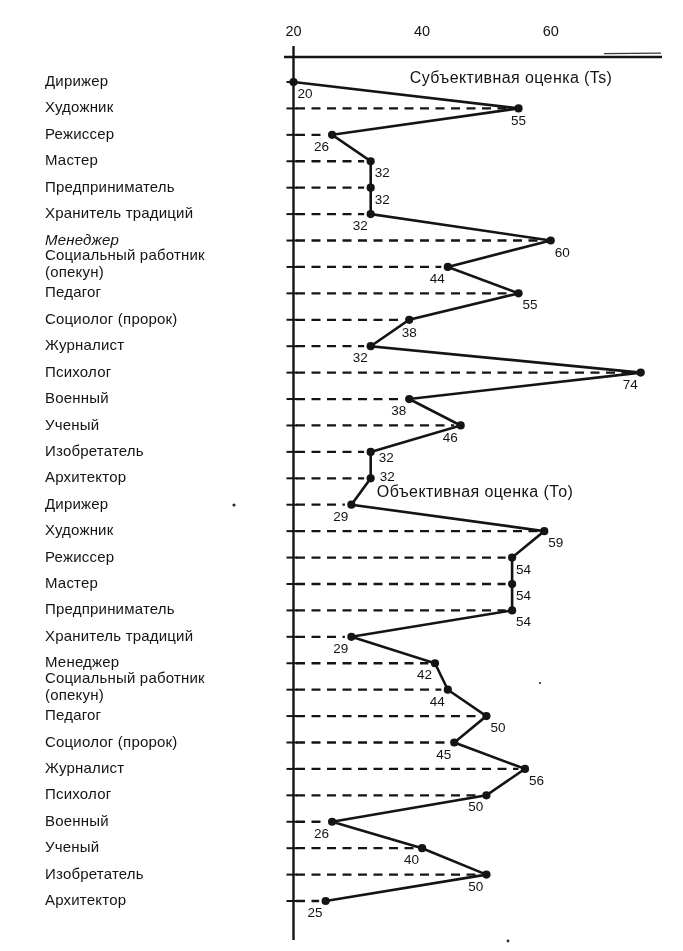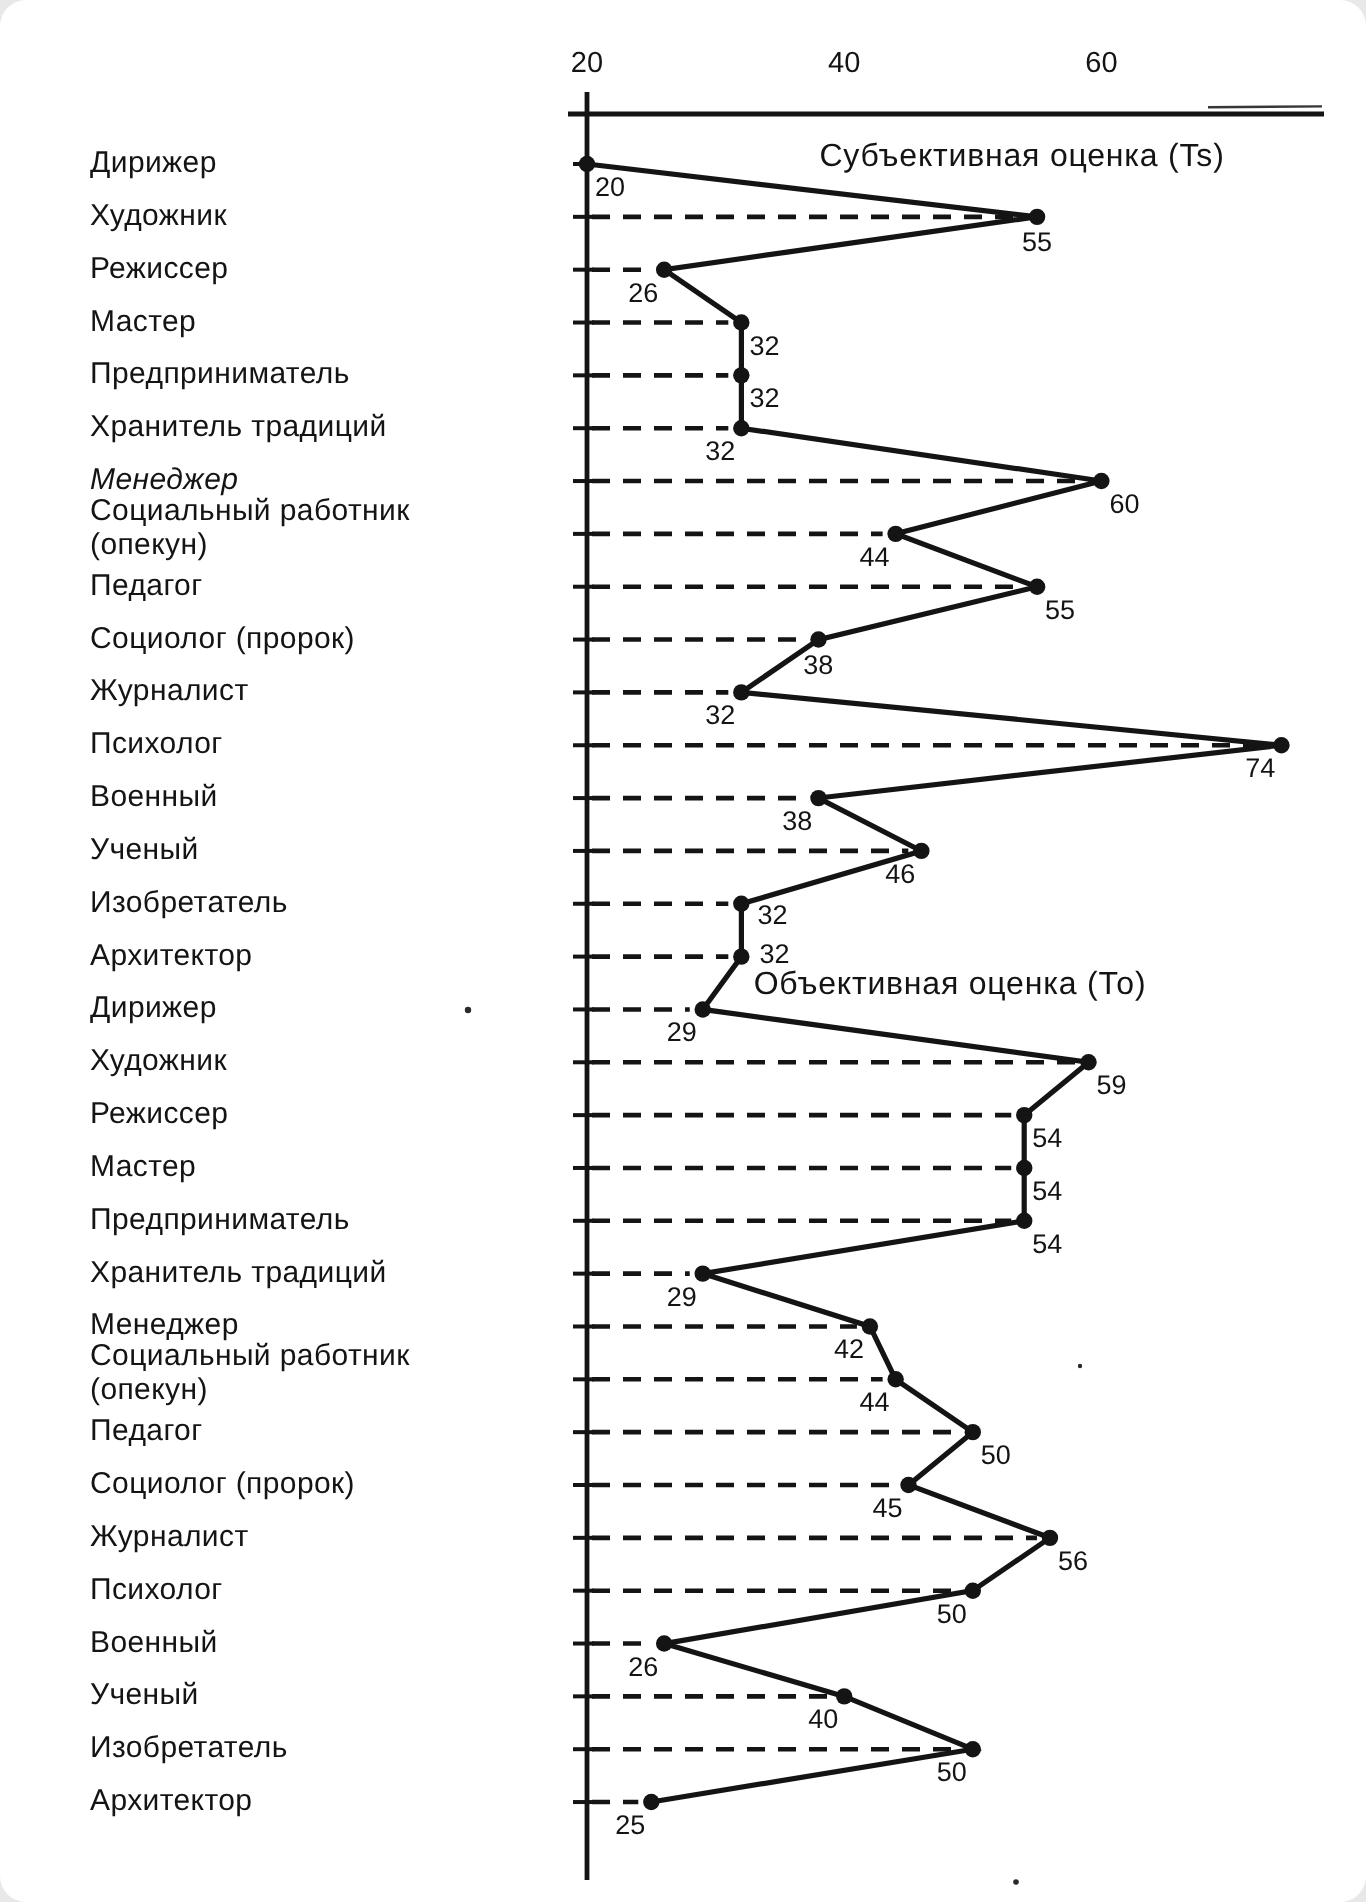--- a/index.html
+++ b/index.html
@@ -2,21 +2,20 @@
 <html><head>
 <meta charset="utf-8">
 <style>
   html,body{margin:0;padding:0;background:#e8e8e8;}
   .page{
     position:relative;
     width:683px;height:951px;
     background:#ffffff;
     overflow:hidden;
     font-family:"Liberation Sans", sans-serif;
-    border-radius:13px;
   }
   svg{display:block;}
   svg text{fill:#141414;}
   .ink{stroke:#141414;fill:none;}
   .title{font-size:16px;letter-spacing:0.4px;}
   .tick{font-size:14.5px;}
   .rowlabel{font-size:15px;letter-spacing:0.2px;}
   .rowlabel.italic{font-style:italic;}
   .vlabel{font-size:13.5px;}
   .speck{fill:#2a2a2a;}

